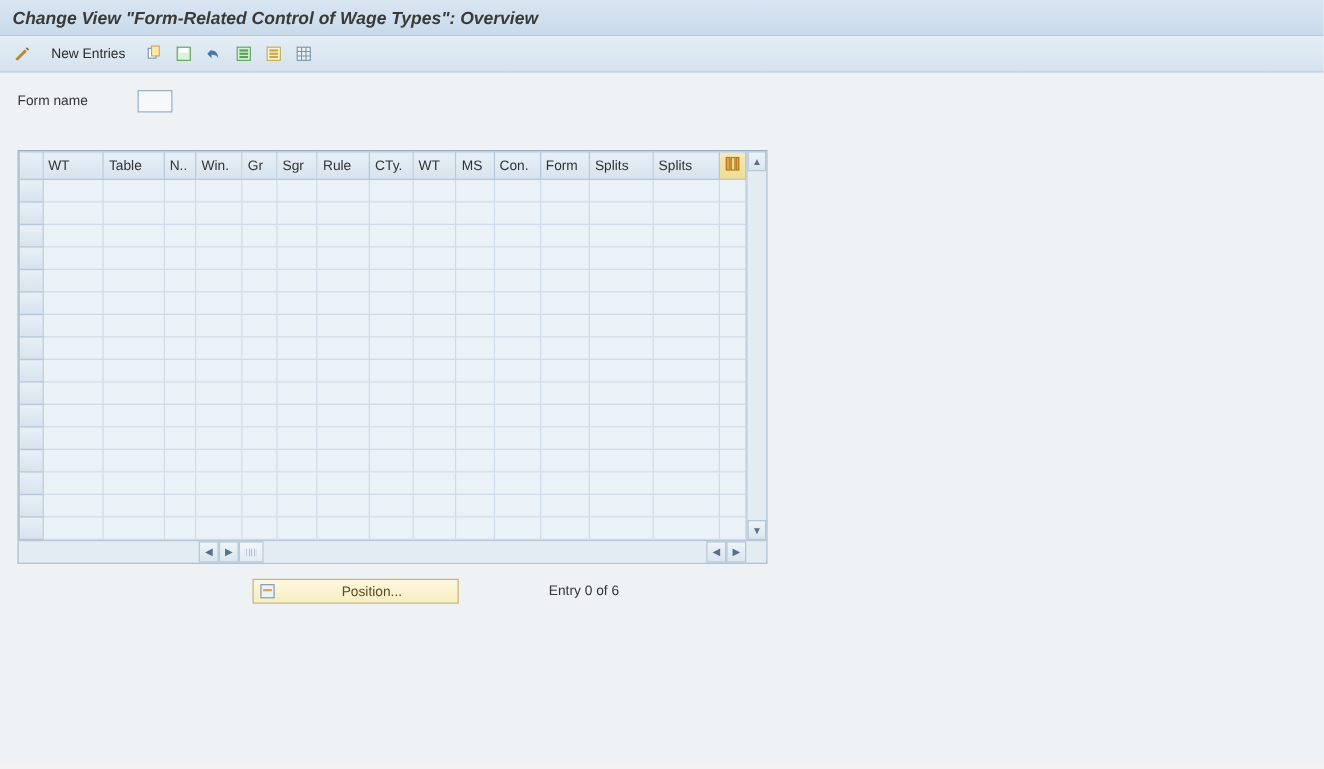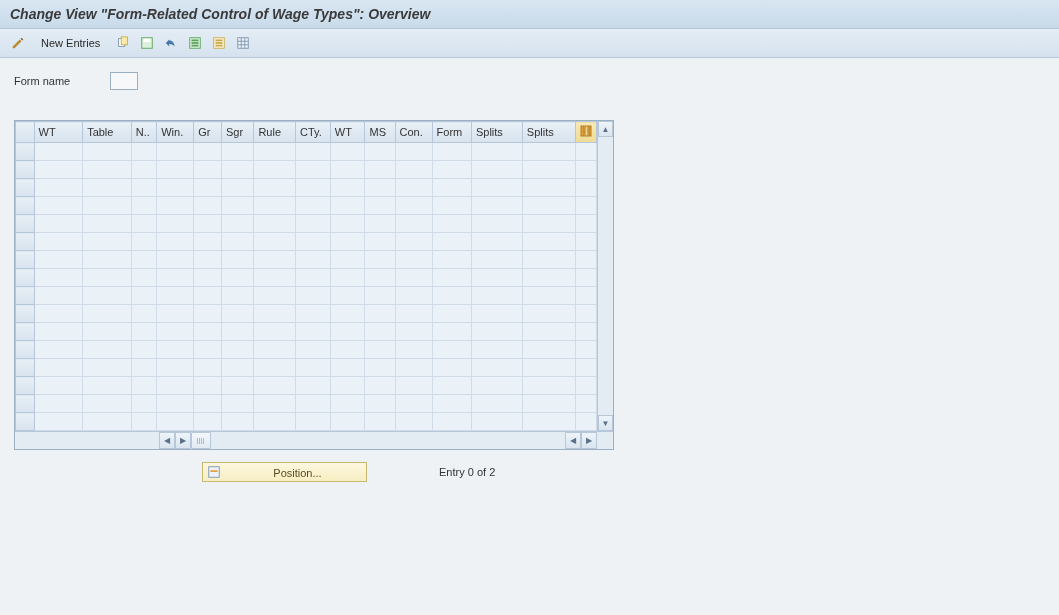--- a/index.html
+++ b/index.html
@@ -633,15 +633,15 @@
   </div>
 
   <div class="footer-row">
     <button class="position-btn">
       <svg width="14" height="14" viewBox="0 0 16 16">
           <rect x="2" y="2" width="12" height="12" fill="#eaf1f7" stroke="#7a93ab"></rect>
           <rect x="4" y="6" width="8" height="2" fill="#e6a237"></rect>
         </svg>
       <span class="lbl">Position...</span>
     </button>
-    <span class="entry-text">Entry 0 of 2</span>
+    <span class="entry-text">Entry 0 of 6</span>
   </div>
 </div>
 
 </body></html>

